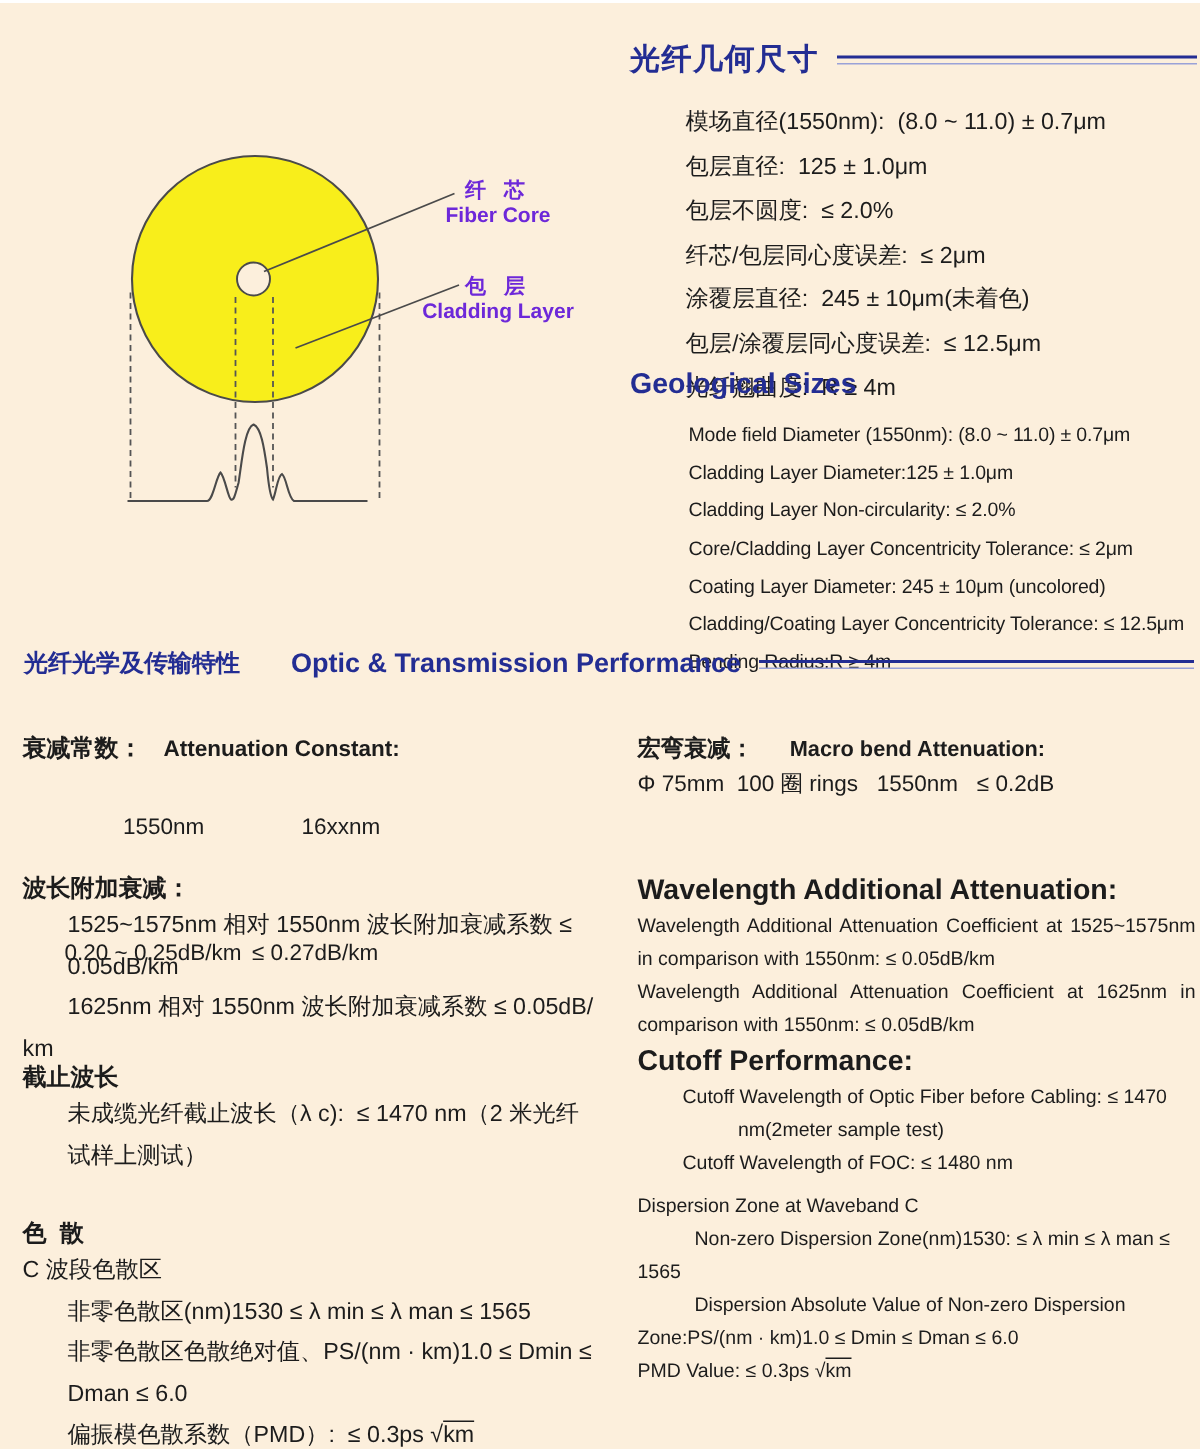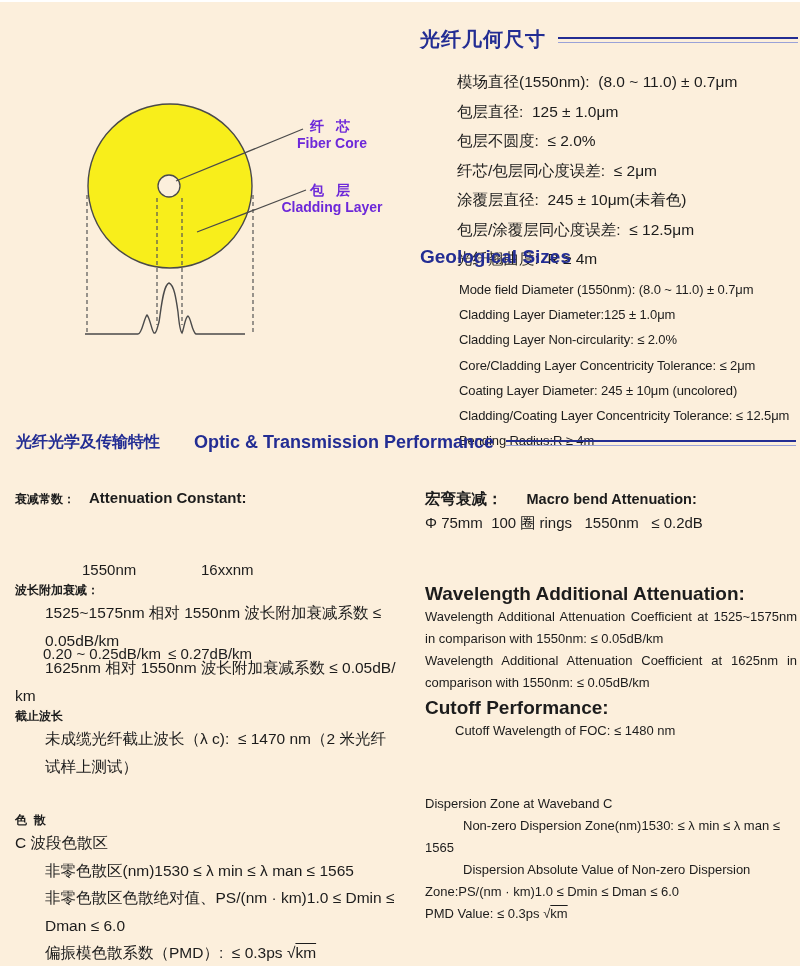--- a/index.html
+++ b/index.html
@@ -46,25 +46,25 @@
 
   .sec-atten   { top:487px; }
   .sec-wavecn  { top:580px; }
   .sec-cutcn   { top:706px; }
   .sec-dispcn  { top:810px; }
   .sec-macro   { top:487px; }
   .sec-waveen  { top:580px; }
   .sec-cuten   { top:694px; }
   .sec-dispen  { top:791px; }
 
-  .h-cn  { font-size:12px; font-weight:bold; white-space:pre; }
+  .h-cn  { font-size:16px; font-weight:bold; white-space:pre; }
   .h-en  { font-size:15px; font-weight:bold; white-space:pre; }
   .flexrow { display:flex; align-items:baseline; }
   .atten-rows { font-size:15px; line-height:28px; white-space:pre; }
-  .atten-r2 { padding-left:42px; } .atten-r2 .c1 { display:inline-block; width:119px;margin-top:20px; }
+  .atten-r2 { padding-left:42px; } .atten-r2 .c1 { display:inline-block; width:119px; }
   .atten-r3 { padding-left:3px;  } .atten-r3 .c1 { display:inline-block; width:125px; }
 
   .lcn { font-size:15.5px; line-height:27.5px; white-space:pre; }
   .ind0  { margin-left:0; }
   .ind30 { margin-left:30px; }
 
   .rh   { font-size:19px; font-weight:bold; line-height:24px; white-space:pre; }
   .rt   { font-size:13px; line-height:22px; }
   .just { text-align:justify; }
   .hang { padding-left:67px; text-indent:-37px; }
@@ -187,20 +187,21 @@
   </div>
 
   <div class="rsec sec-waveen">
     <div class="rh">Wavelength Additional Attenuation:</div>
     <div class="rt just">Wavelength Additional Attenuation Coefficient at 1525~1575nm in comparison with 1550nm:  ≤ 0.05dB/km</div>
     <div class="rt just">Wavelength Additional Attenuation Coefficient at 1625nm in comparison with 1550nm:  ≤ 0.05dB/km</div>
   </div>
 
   <div class="rsec sec-cuten">
     <div class="rh">Cutoff Performance:</div>
+    <div class="rt hang">Cutoff Wavelength of Optic Fiber before Cabling:  ≤ 1470 nm(2meter sample test)</div>
     <div class="rt ml30">Cutoff Wavelength of FOC:  ≤ 1480 nm</div>
   </div>
 
   <div class="rsec sec-dispen">
     <div class="rt">Dispersion Zone at Waveband C</div>
     <div class="rt fin">Non-zero Dispersion Zone(nm)1530:  ≤ λ min ≤ λ man ≤ 1565</div>
     <div class="rt fin">Dispersion Absolute Value of Non-zero Dispersion Zone:PS/(nm · km)1.0 ≤ Dmin ≤ Dman ≤ 6.0</div>
     <div class="rt ml38 sqrt"><span>PMD Value: ≤ 0.3ps </span><span>√</span><span class="ovl">km</span></div>
   </div>
 

